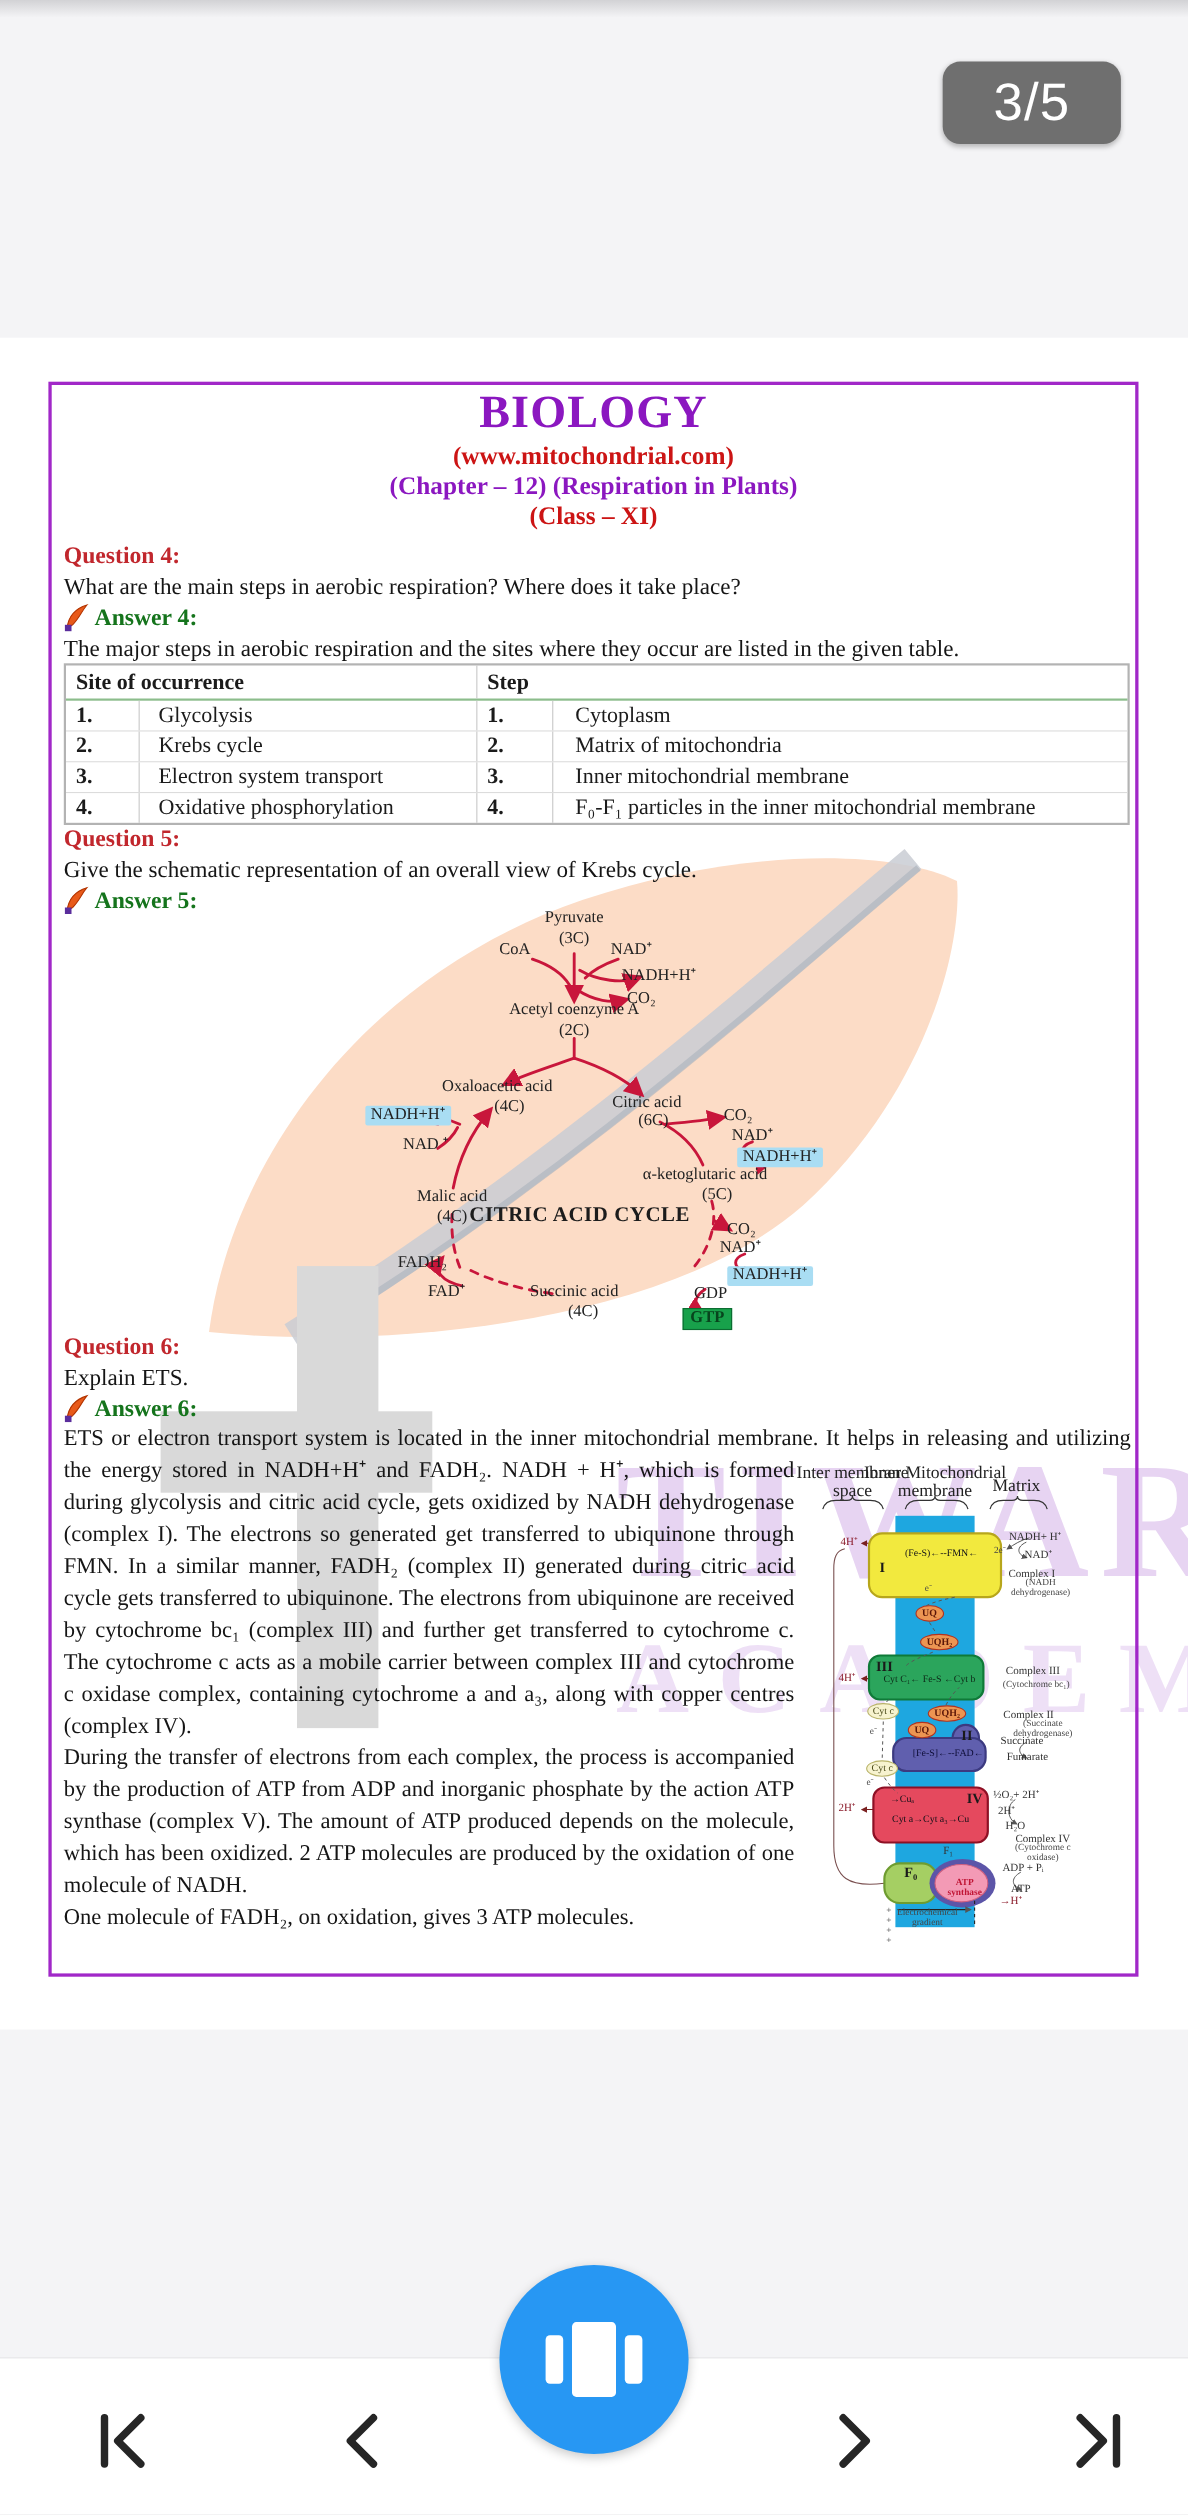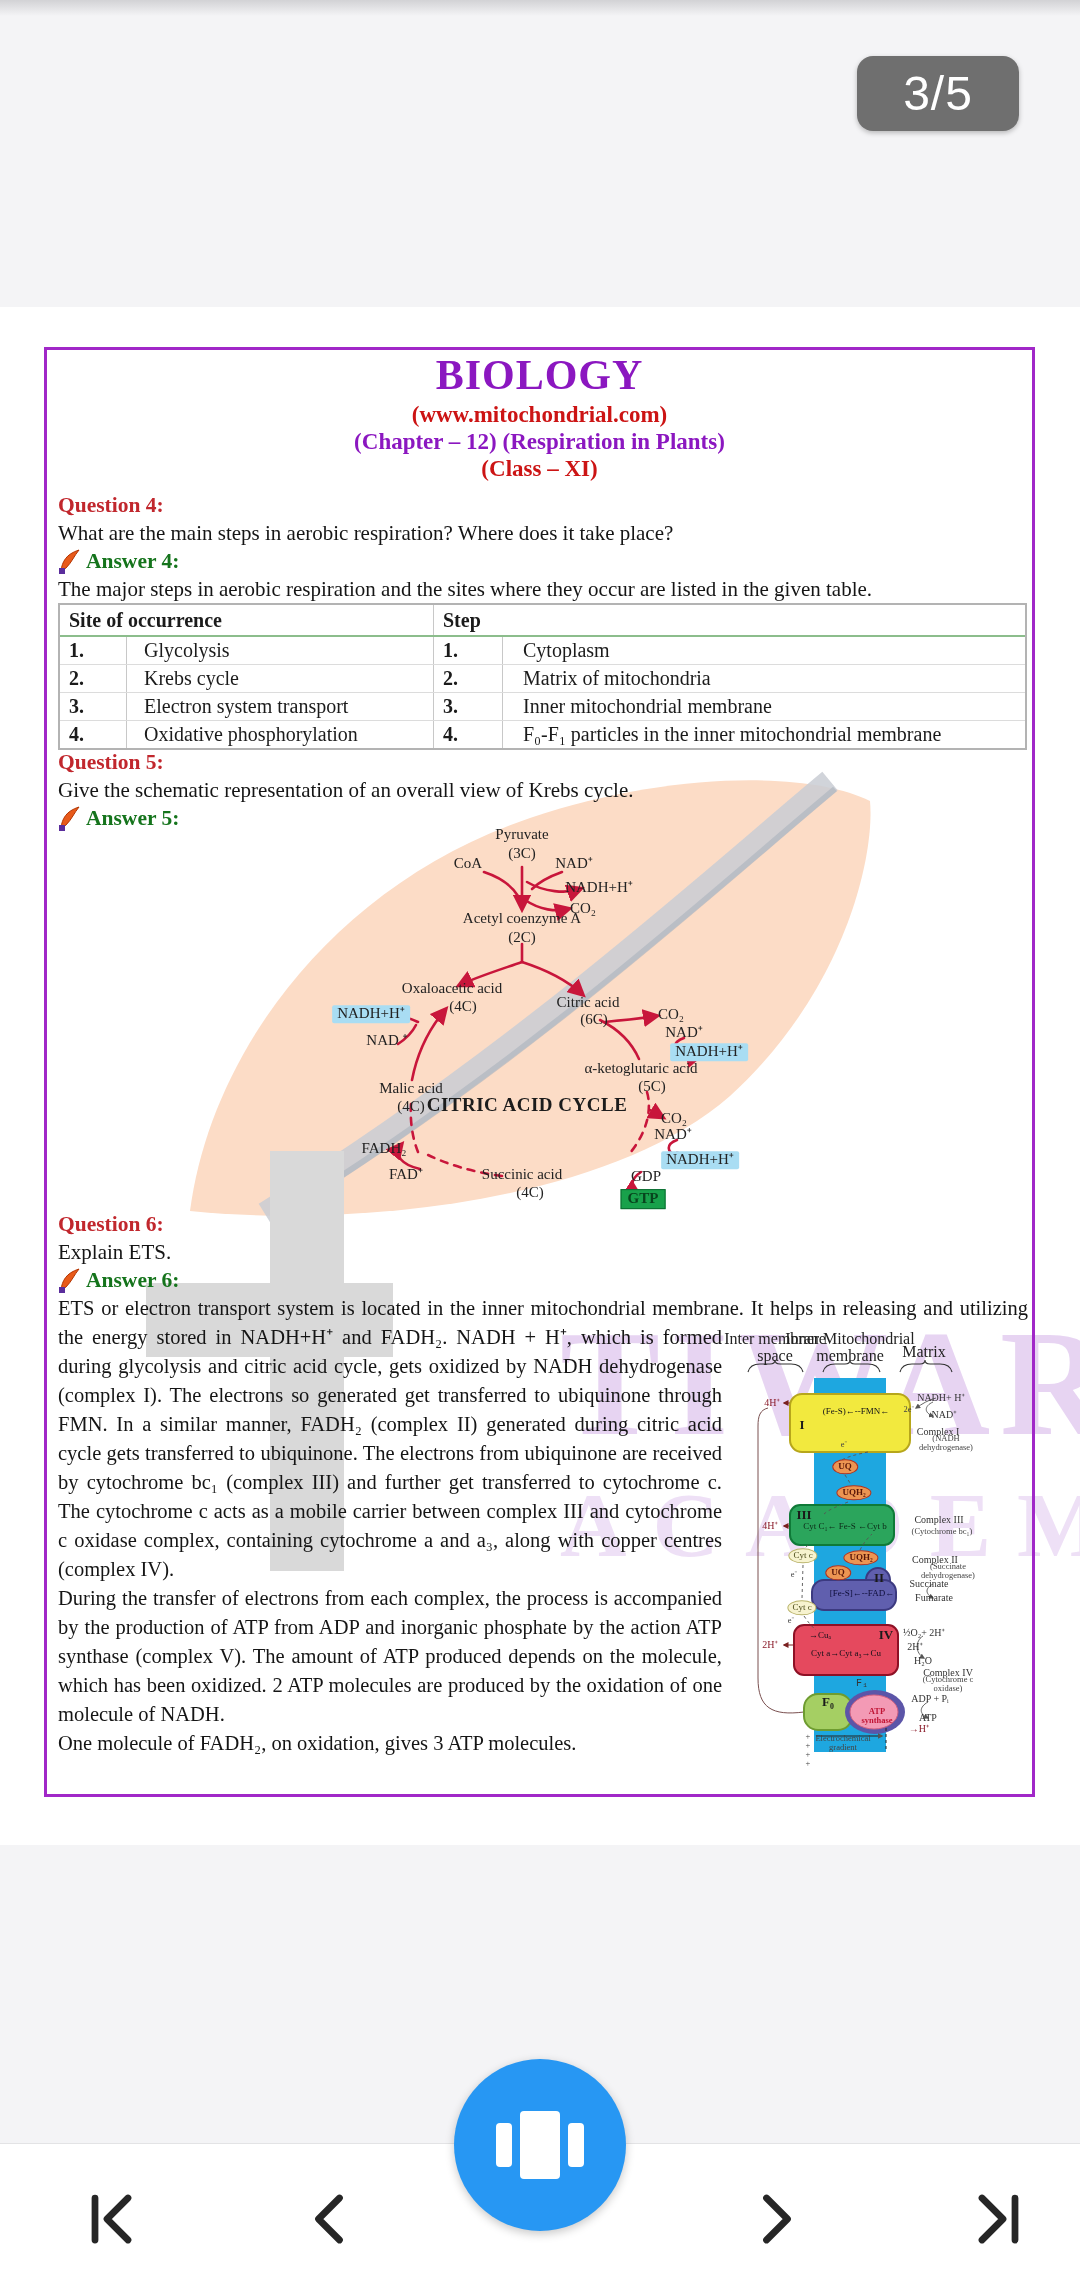--- a/index.html
+++ b/index.html
@@ -335,21 +335,21 @@
                 <span class="dlab big" style="left: 158px; top: 313px;">IV</span>
                 <span class="dlab onbox" style="left: 92px; top: 314px;">→Cuₐ</span>
                 <span class="dlab onbox" style="left: 118px; top: 332px;">Cyt a→Cyt a₃→Cu</span>
                 <span class="dlab" style="left: 196px; top: 311px;">½O₂+ 2H⁺</span>
                 <span class="dlab" style="left: 187px; top: 325px;">2H⁺</span>
                 <span class="dlab" style="left: 195px; top: 339px;">H₂O</span>
                 <span class="dlab" style="left: 220px; top: 351px;">Complex IV</span>
                 <span class="dlab tiny" style="left: 220px; top: 362px;">(Cytochrome c oxidase)</span>
                 <span class="dlab red" style="left: 42px; top: 323px;">2H⁺</span>
                 <span class="dlab big" style="left: 100px; top: 380px;">F₀</span>
-                <span class="dlab" style="left: 134px; top: 362px; font-family: Liberation Mono, monospace;">F₁</span>
+                <span class="dlab" style="left: 134px; top: 362px;">F₁</span>
                 <span class="dlab atp" style="left: 149px; top: 394px;">ATP
 synthase</span>
                 <span class="dlab" style="left: 202px; top: 377px;">ADP + Pᵢ</span>
                 <span class="dlab" style="left: 200px; top: 396px;">ATP</span>
                 <span class="dlab red" style="left: 191px; top: 407px;">→H⁺</span>
                 <span class="dlab tiny" style="left: 115px; top: 421px;">Electrochemical
 gradient</span>
                 <span class="dlab tiny" style="left: 80px; top: 428px;">+
 +
 +

